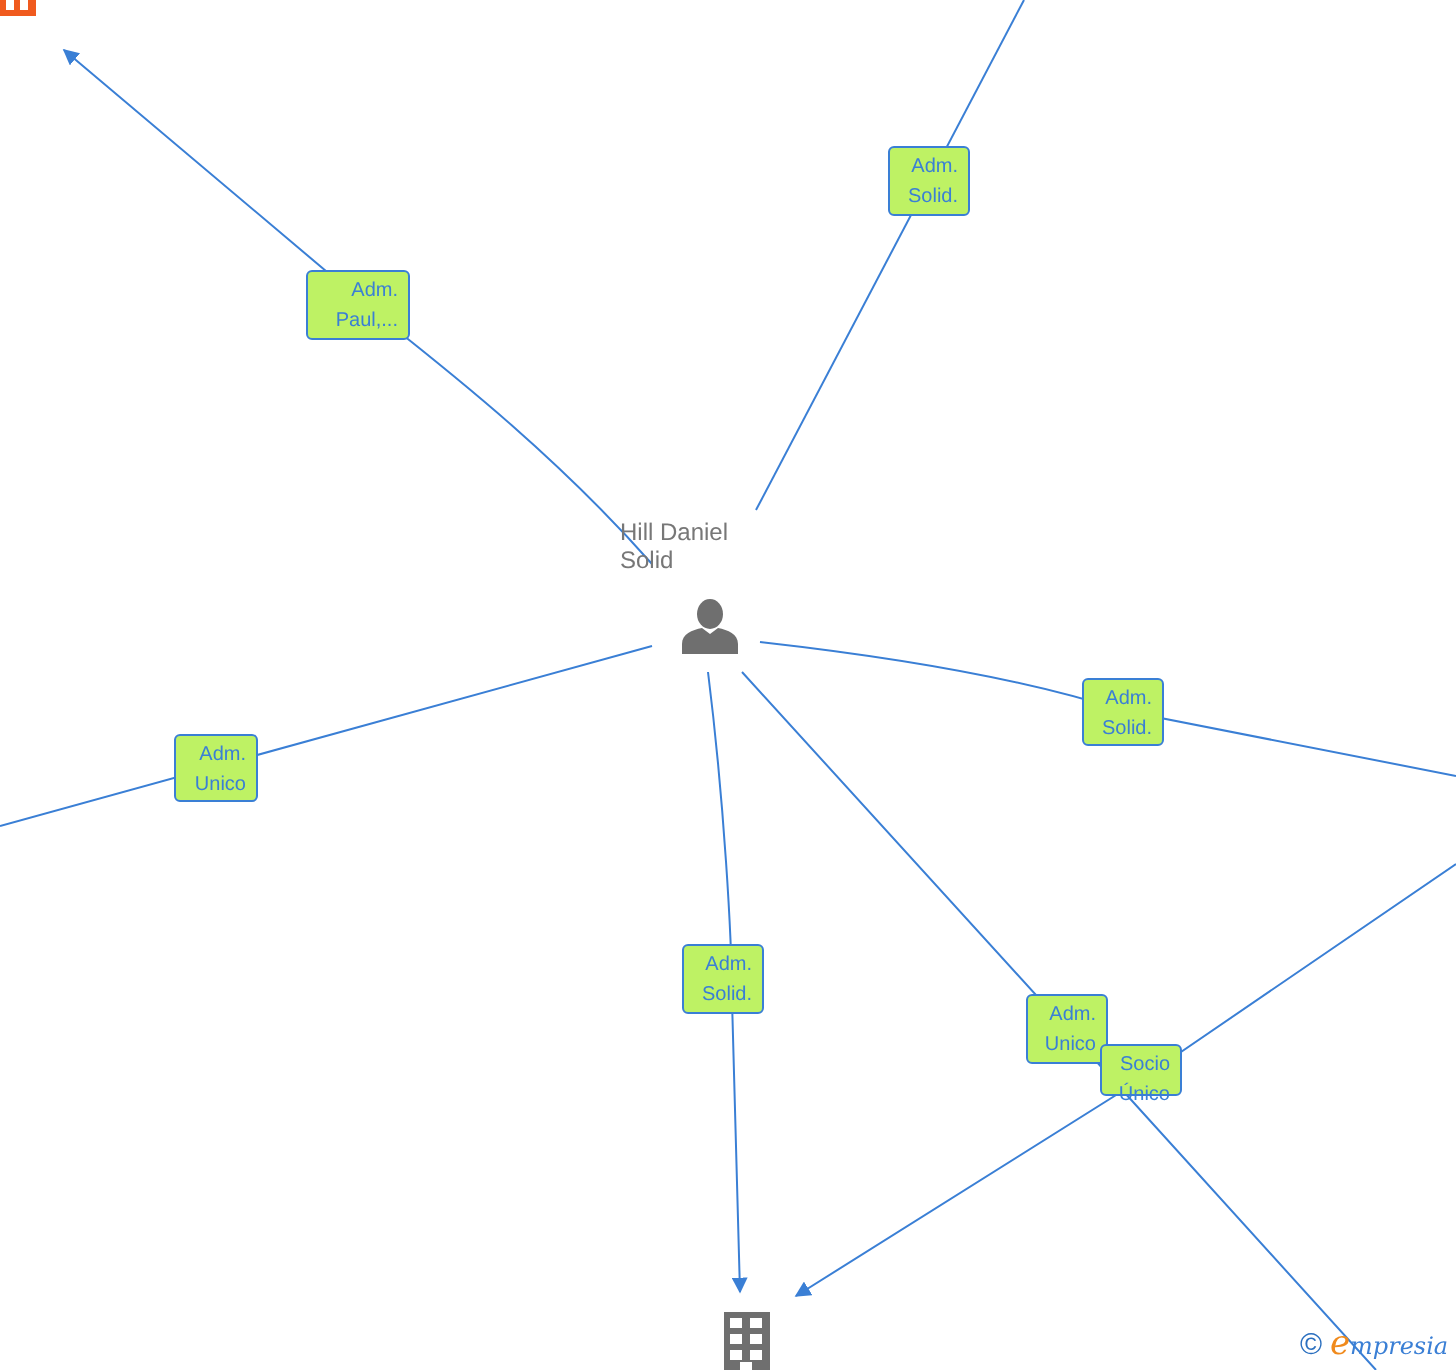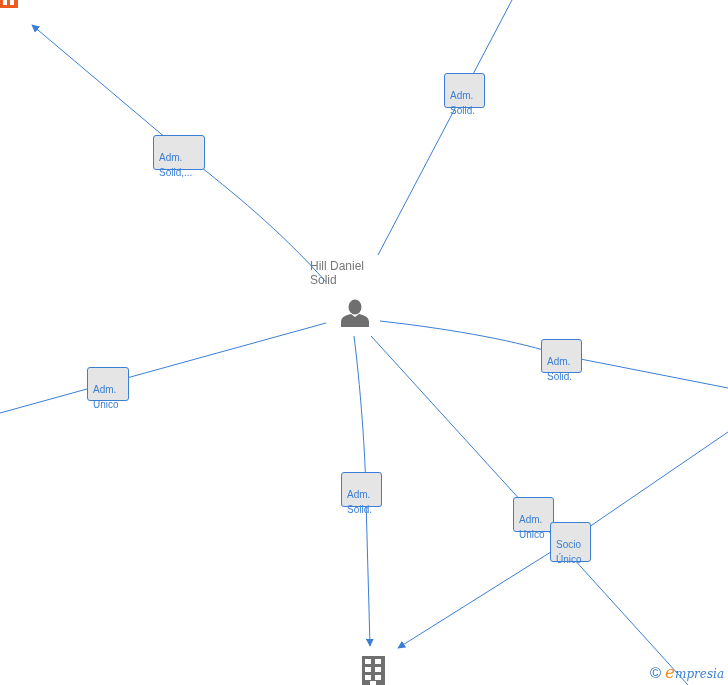--- a/index.html
+++ b/index.html
@@ -21,28 +21,28 @@
       width: 728px;
       height: 685px;
     }
     .edge {
       stroke: #3a7fd5;
       stroke-width: 1;
       fill: none;
     }
     .edge-label {
       position: absolute;
-      background: #e5e5e5;
+      background: #bef264;
       border: 1px solid #3a7fd5;
       border-radius: 3px;
       color: #3a7fd5;
       font-size: 10px;
       line-height: 15px;
-      text-align: left;
-      padding: 14px 5px;
+      text-align: right;
+      padding: 2px 5px;
       box-sizing: border-box;
       white-space: nowrap;
       cursor: pointer;
     }
     .edge-label span { display: block; }
     .node-label {
       position: absolute;
       color: #777777;
       font-size: 12px;
       line-height: 14px;
@@ -122,21 +122,21 @@
 
 <svg class="orange-node" viewBox="0 0 18 8" xmlns="http://www.w3.org/2000/svg">
   <rect x="0" y="0" width="3" height="8" fill="#f05a1e"></rect>
   <rect x="0" y="5" width="18" height="3" fill="#f05a1e"></rect>
   <rect x="7" y="0" width="3" height="8" fill="#f05a1e"></rect>
   <rect x="14" y="0" width="4" height="8" fill="#f05a1e"></rect>
 </svg>
 
 <div class="edge-label" style="left:153px; top:135px; width:52px; height:35px;">
   <span>Adm.</span>
-  <span>Solid,...</span>
+  <span>Paul,...</span>
 </div>
 
 <div class="edge-label" style="left:444px; top:73px; width:41px; height:35px;">
   <span>Adm.</span>
   <span>Solid.</span>
 </div>
 
 <div class="edge-label" style="left:87px; top:367px; width:42px; height:34px;">
   <span>Adm.</span>
   <span>Unico</span>
@@ -150,21 +150,21 @@
 <div class="edge-label" style="left:341px; top:472px; width:41px; height:35px;">
   <span>Adm.</span>
   <span>Solid.</span>
 </div>
 
 <div class="edge-label" style="left:513px; top:497px; width:41px; height:35px;">
   <span>Adm.</span>
   <span>Unico</span>
 </div>
 
-<div class="edge-label" style="left:550px; top:522px; width:41px; height:40px;">
+<div class="edge-label" style="left:550px; top:522px; width:41px; height:26px;">
   <span>Socio</span>
   <span>Único</span>
 </div>
 
 <div class="node-label" style="left:310px; top:259px; width:86px;">
   <span>Hill Daniel</span>
   <span>Solid</span>
 </div>
 
 <svg class="person-icon" viewBox="0 0 30 28" xmlns="http://www.w3.org/2000/svg">

